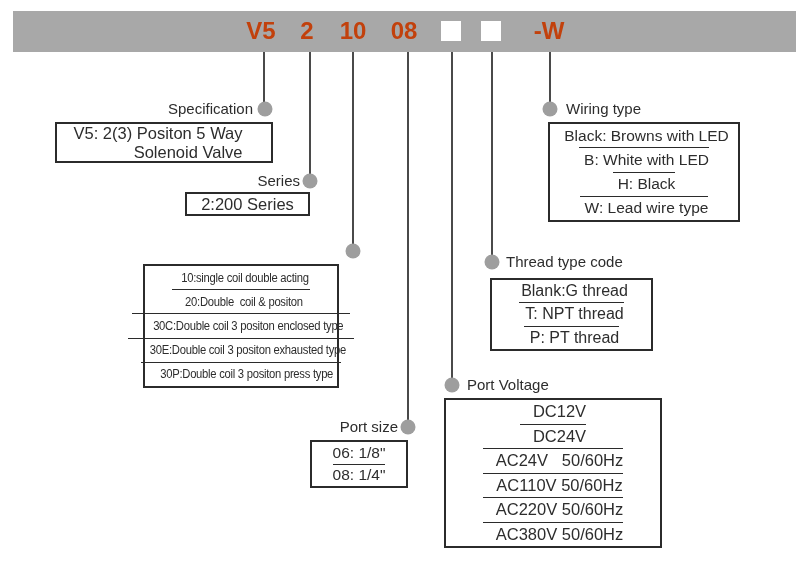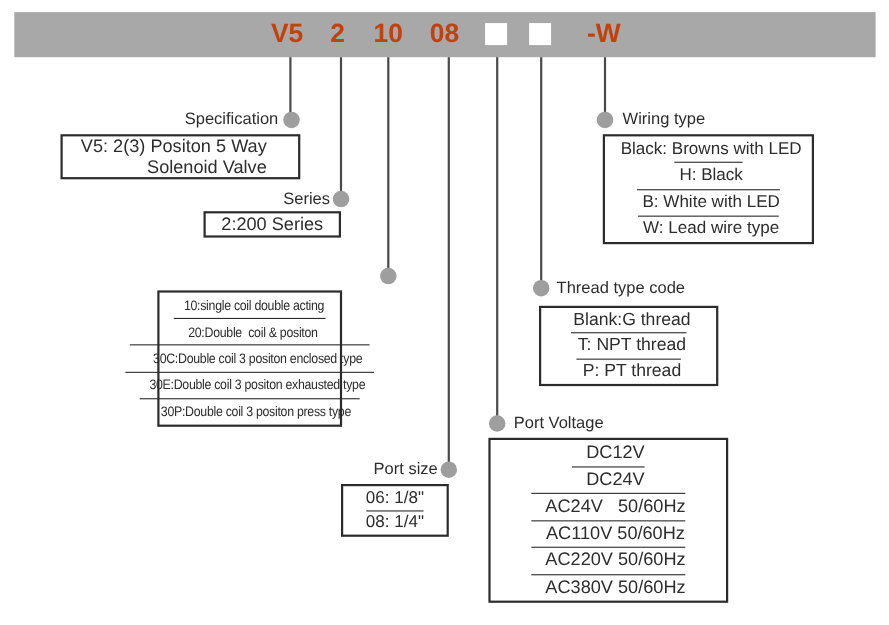--- a/index.html
+++ b/index.html
@@ -81,21 +81,21 @@
     <div class="spec-lines">
       <span>V5: 2(3) Positon 5 Way</span>
       <span>Solenoid Valve</span>
     </div>
   </div>
 
   <div class="box" style="left:185px; top:192px; width:125px; height:24px;">
     <div class="row c" style="font-size:16.5px;">2:200 Series</div>
   </div>
 
-  <div class="box" style="left:143px; top:264px; width:168px; height:124px;">
+  <div class="box" style="left:143px; top:264px; width:196px; height:124px;">
     <div class="row r small"><span>10:single coil double acting</span></div>
     <div class="row r small"><span>20:Double  coil &amp; positon</span></div>
     <div class="row r small"><span>30C:Double coil 3 positon enclosed type</span></div>
     <div class="row r small"><span>30E:Double coil 3 positon exhausted type</span></div>
     <div class="row r small"><span>30P:Double coil 3 positon press type</span></div>
   </div>
 
   <div class="box" style="left:310px; top:440px; width:98px; height:48px;">
     <div class="row c port">06: 1/8"</div>
     <div class="row c port">08: 1/4"</div>
@@ -111,18 +111,18 @@
   </div>
 
   <div class="box" style="left:490px; top:278px; width:163px; height:73px;">
     <div class="row c thread">Blank:G thread</div>
     <div class="row l thread">T: NPT thread</div>
     <div class="row l thread">P: PT thread</div>
   </div>
 
   <div class="box" style="left:548px; top:122px; width:192px; height:100px;">
     <div class="row l wire">Black: Browns with LED</div>
+    <div class="row l wire">B: White with LED</div>
     <div class="row l wire">H: Black</div>
-    <div class="row l wire">B: White with LED</div>
     <div class="row l wire">W: Lead wire type</div>
   </div>
 
 </div>
 
 </body></html>

